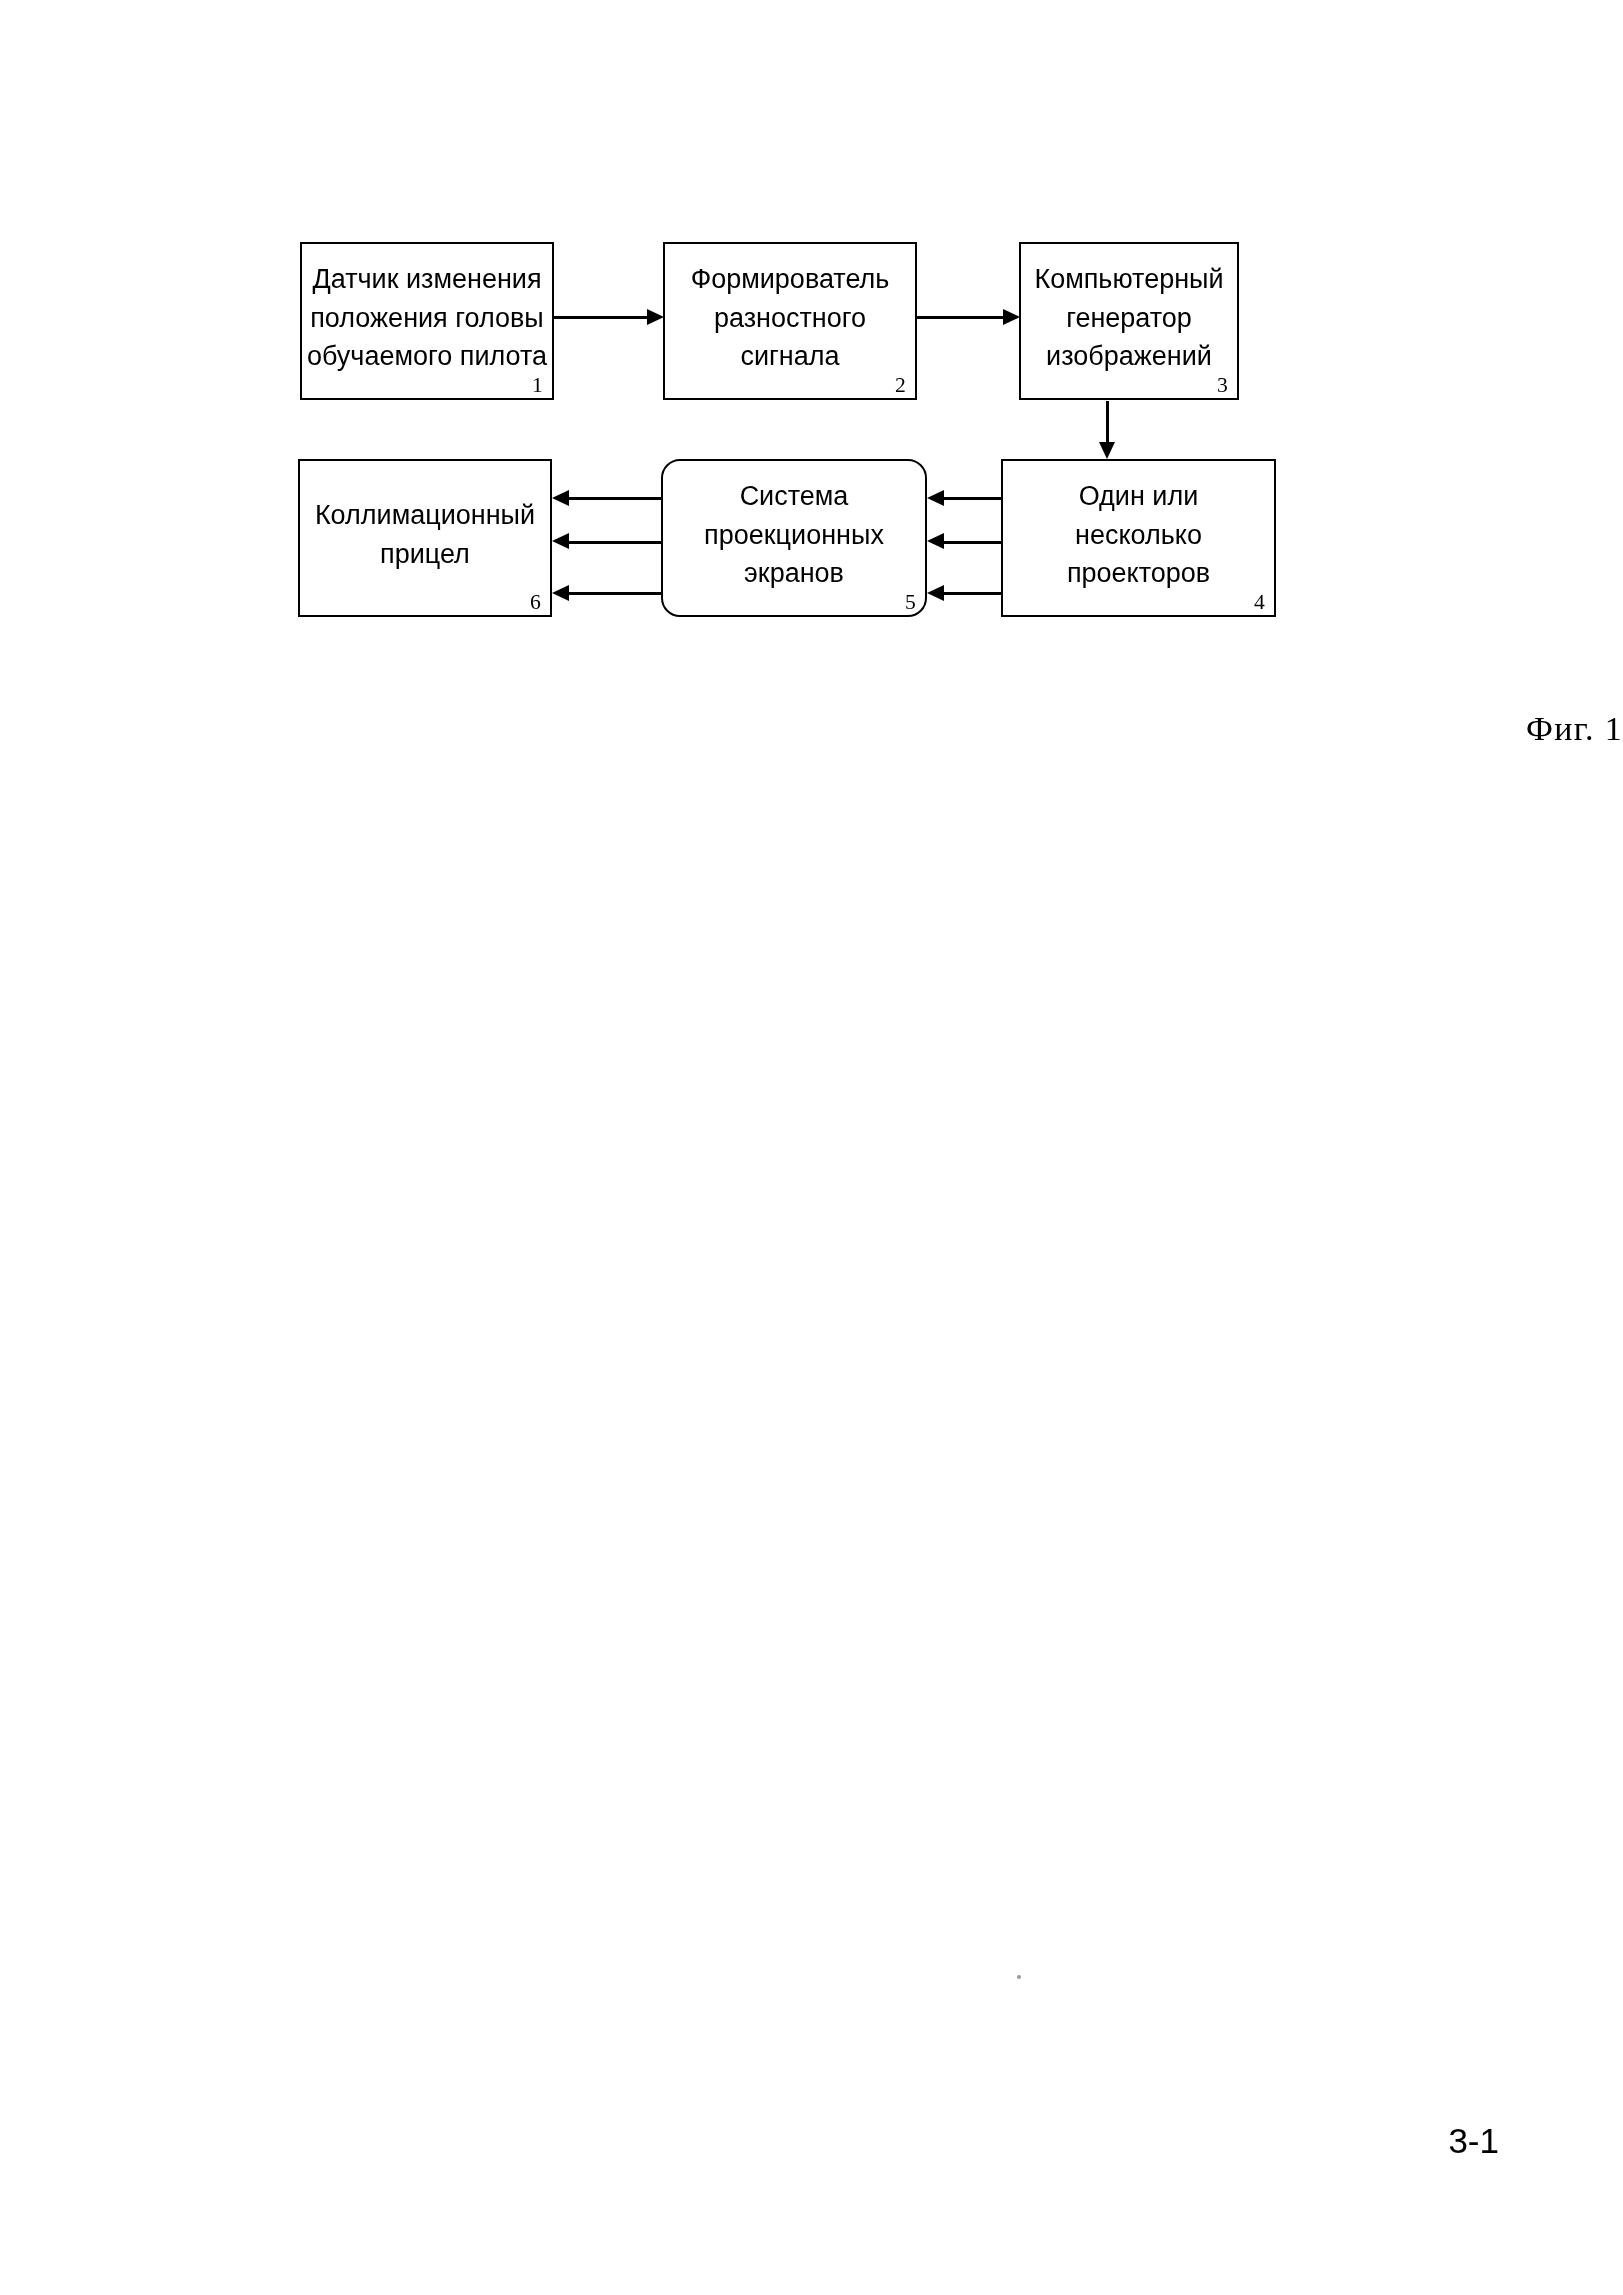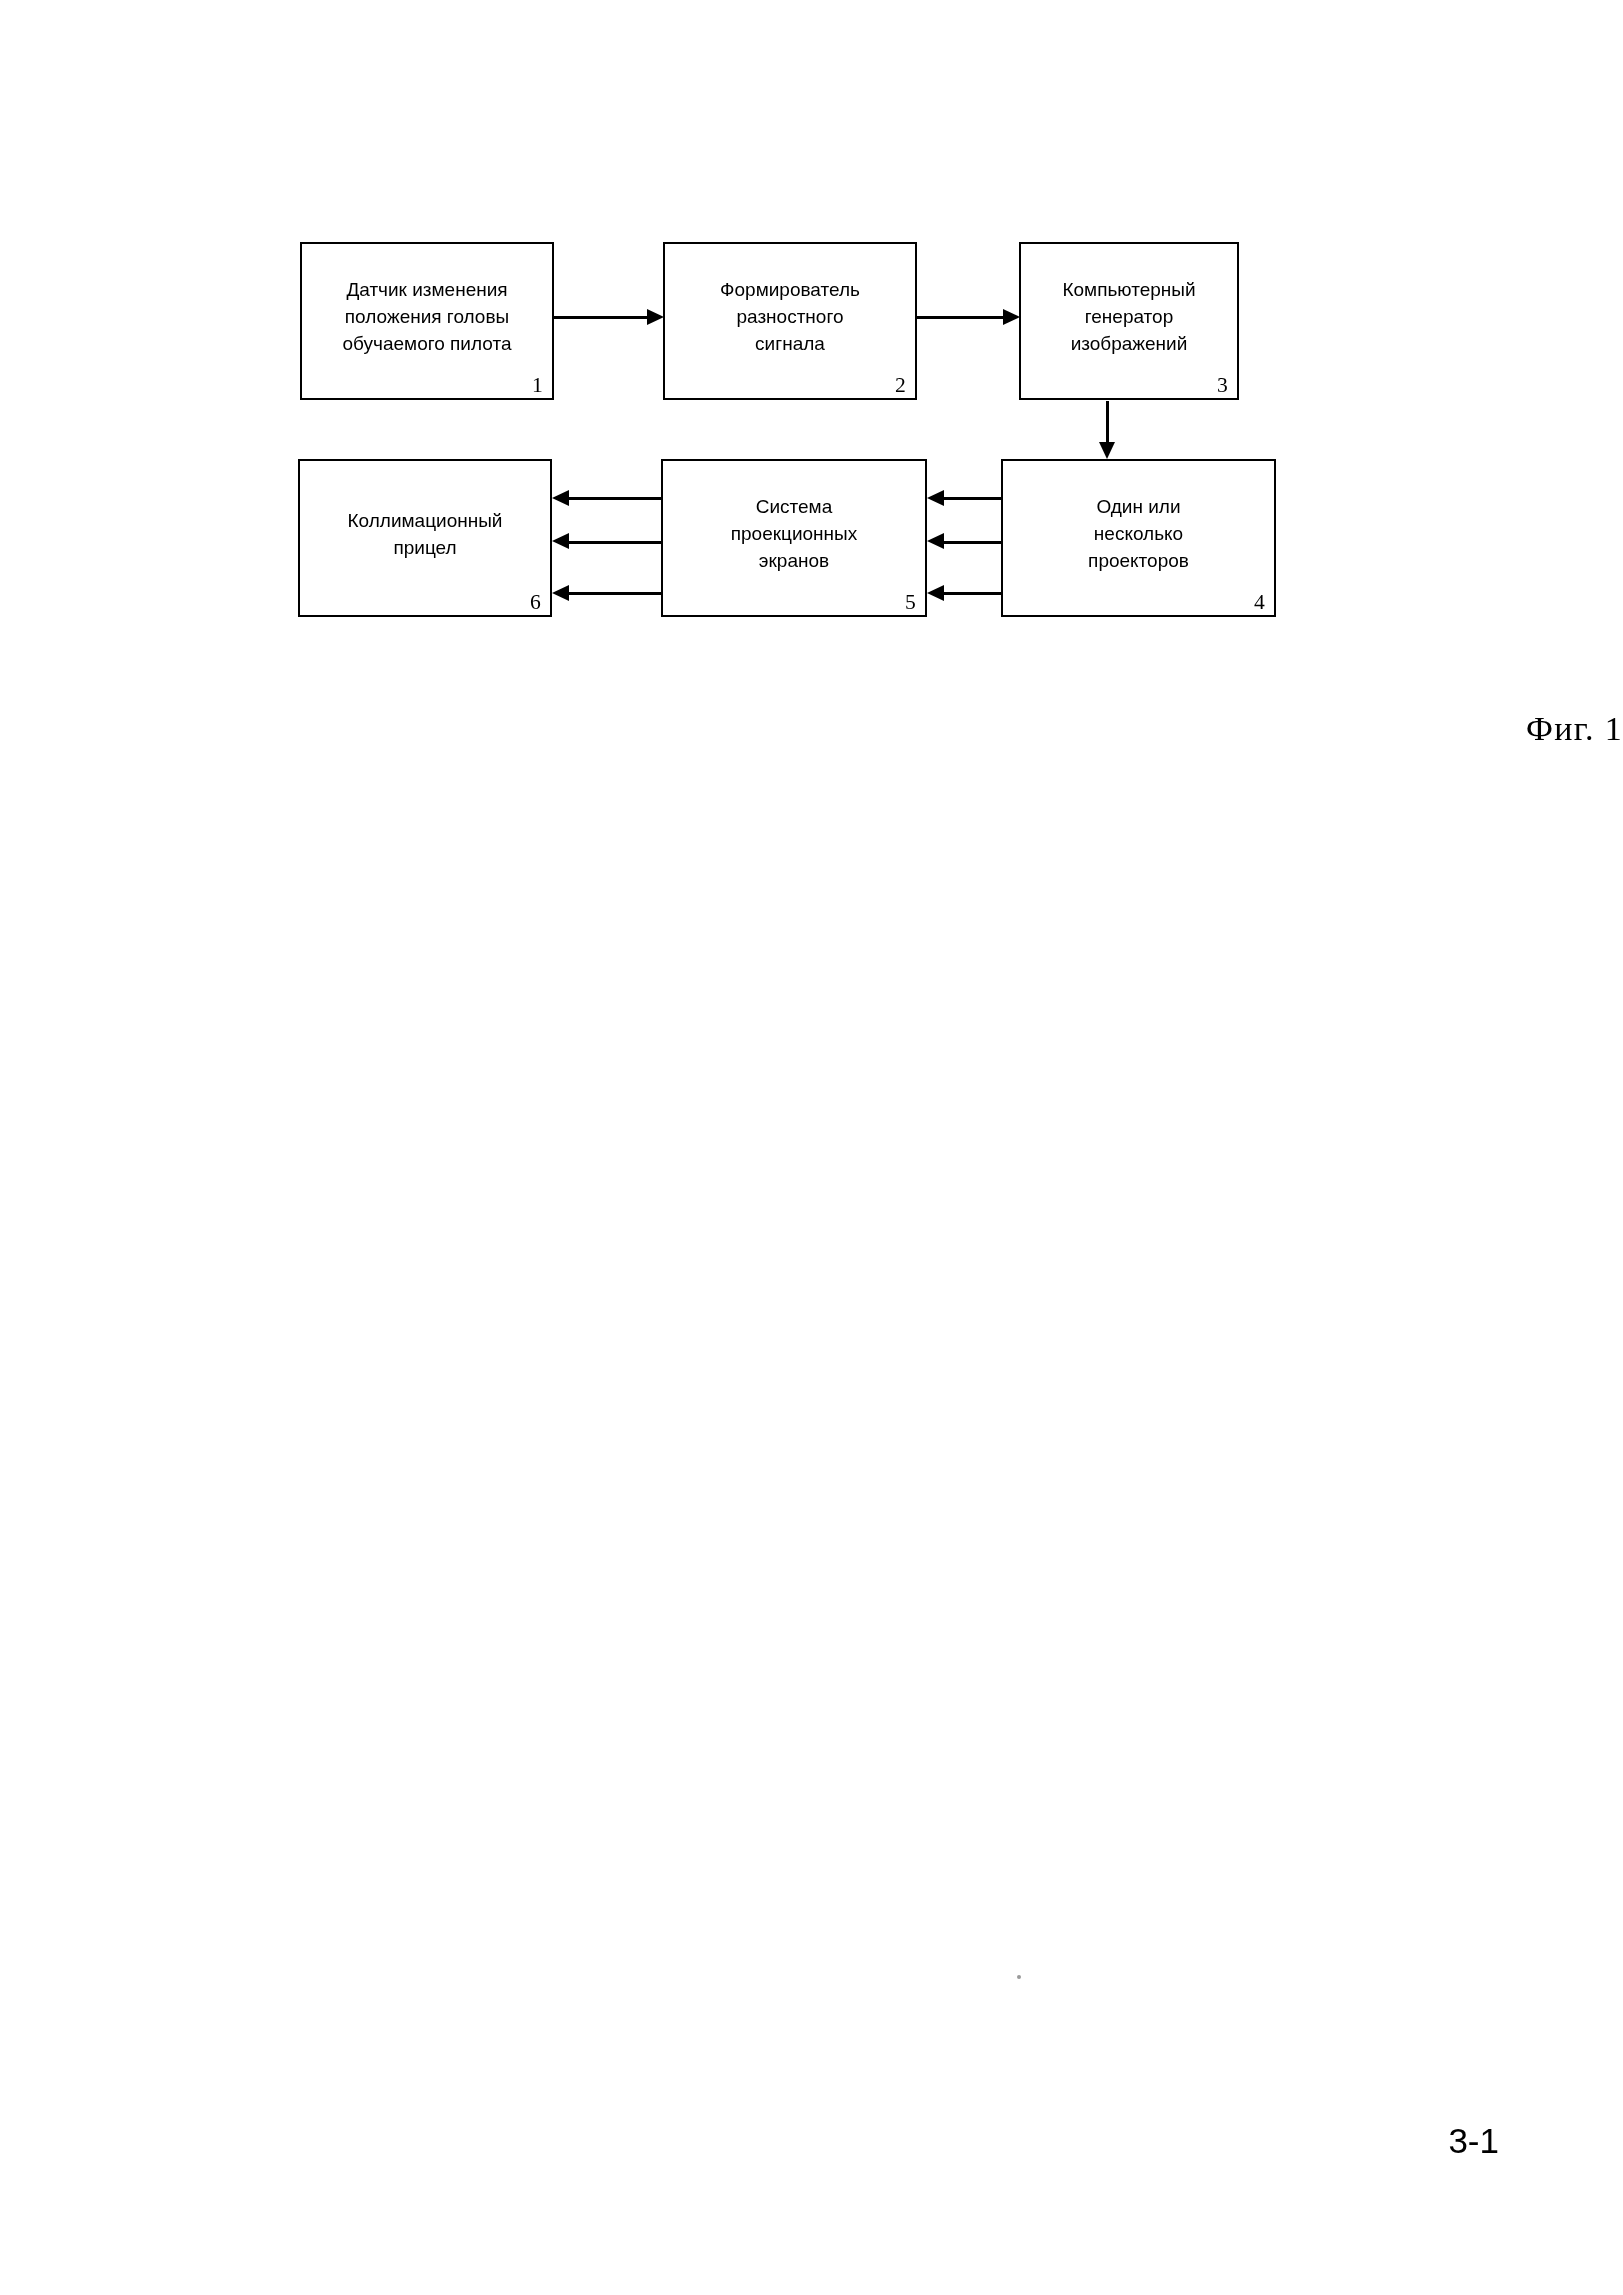--- a/index.html
+++ b/index.html
@@ -39,21 +39,21 @@
     box-sizing: border-box;
     border: 2.6px solid #000000;
     background: #ffffff;
     display: flex;
     align-items: center;
     justify-content: center;
     text-align: center;
   }
   .node-label {
     font-family: "Liberation Sans", sans-serif;
-    font-size: 19px;
+    font-size: 27px;
     line-height: 1.42;
     letter-spacing: 0px;
     white-space: pre-line;
     padding: 0 3.9px;
     margin-top: -6.5px;
   }
   .node-num {
     position: absolute;
     right: 9.2px;
     bottom: 1.3px;
@@ -61,21 +61,21 @@
     font-size: 21.6px;
     line-height: 1;
     font-weight: 400;
   }
 
   
   #node-1 { left: 300px;  top: 242px; width: 254px;  height: 158px; }
   #node-2 { left: 663px; top: 242px; width: 254px;  height: 158px; }
   #node-3 { left: 1019px; top: 242px; width: 220px;  height: 158px; }
   #node-6 { left: 298px;  top: 459px; width: 254px;  height: 158px; }
-  #node-5 { left: 661px; top: 459px; width: 266px;  height: 158px; }
+  #node-5 { left: 661px; top: 459px; width: 266px;  height: 158px; border-radius: 19px; }
   #node-4 { left: 1001px; top: 459px; width: 275px;  height: 158px; align-items: center; }
 
   
   .hline {
     position: absolute;
     height: 3.3px;
     background: #000000;
   }
   .vline {
     position: absolute;

